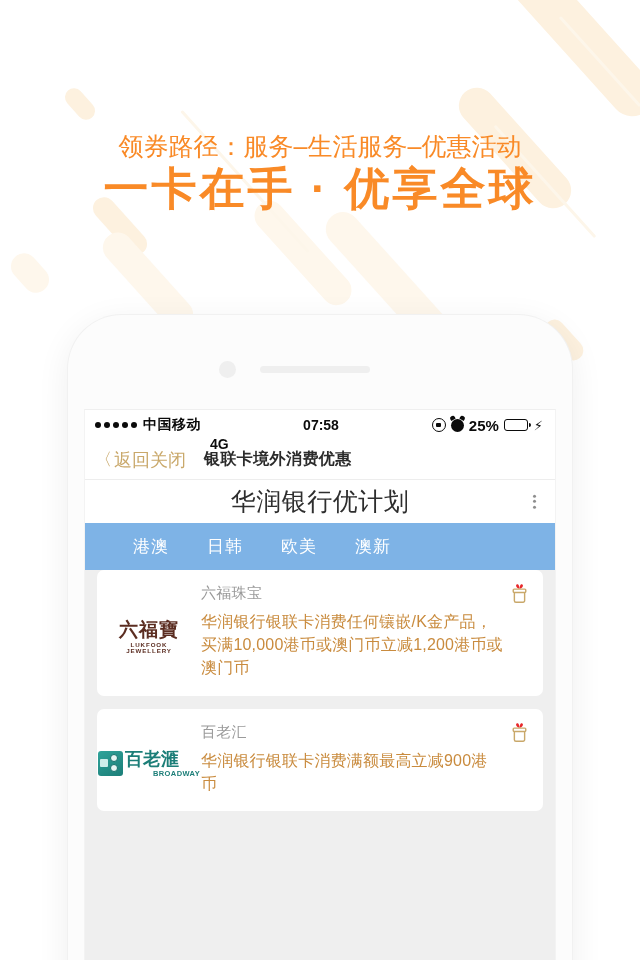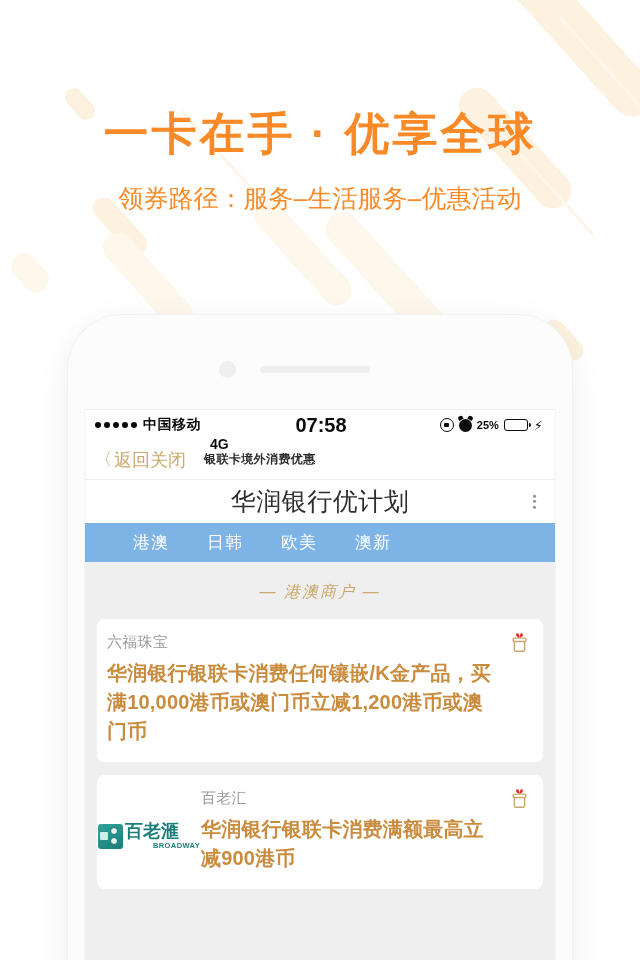--- a/index.html
+++ b/index.html
@@ -119,21 +119,21 @@
   }
   #signal-dots { display: flex; gap: 3px; margin-right: 6px; }
   #signal-dots i {
     width: 6px; height: 6px; border-radius: 50%;
     background: #0B0B0B; display: block;
   }
   #carrier { font-weight: bold; font-size: 14px; letter-spacing: .5px; }
   #network { margin-left: 9px; font-weight: bold; font-size: 14px; margin-top: 38px; }
   #clock {
     position: absolute; left: 0; width: 472px; text-align: center;
-    font-size: 20px; font-weight: bold; pointer-events: none;
+    font-size: 14px; font-weight: bold; pointer-events: none;
   }
   #status-right {
     margin-left: auto; display: flex; align-items: center; gap: 5px;
     position: relative; z-index: 2;
   }
   #rotation-lock {
     width: 14px; height: 14px; border-radius: 50%;
     border: 1.6px solid #0B0B0B; position: relative;
   }
   #rotation-lock::after {
@@ -144,21 +144,21 @@
     width: 13px; height: 13px; border-radius: 50%;
     background: #0B0B0B; position: relative;
   }
   #alarm-icon::before, #alarm-icon::after {
     content: ""; position: absolute; top: -3px;
     width: 5px; height: 4px; background: #0B0B0B;
     border-radius: 2px 2px 0 0;
   }
   #alarm-icon::before { left: -1px; transform: rotate(-30deg); }
   #alarm-icon::after  { right: -1px; transform: rotate(30deg); }
-  #battery-pct { font-size: 11px; font-weight: bold; }
+  #battery-pct { font-size: 15px; font-weight: bold; }
   #battery {
     width: 24px; height: 12px;
     border: 1.3px solid #0B0B0B; border-radius: 3px;
     padding: 1.3px; position: relative;
   }
   #battery::after {
     content: ""; position: absolute; right: -4px; top: 3.2px;
     width: 2.2px; height: 4px; background: #0B0B0B; border-radius: 0 2px 2px 0;
   }
   #battery-fill { height: 100%; background: #FDC00B; border-radius: 1px; }
@@ -176,21 +176,21 @@
   #nav-back, #nav-close {
     color: #C9A86A;
     font-size: 18px;
     cursor: pointer;
   }
   #nav-back { display: flex; align-items: center; gap: 2px; }
   #nav-chevron { font-size: 17px; }
   #nav-close { }
   #nav-title {
     margin-left: 18px;
-    font-size: 12px;
+    font-size: 16px;
     font-weight: bold;
     color: #2B2B2B;
     letter-spacing: .4px;
   }
 
   
   #sub-header {
     height: 43px;
     display: flex;
     align-items: center;
@@ -210,21 +210,21 @@
     display: flex; flex-direction: column; gap: 2.5px;
     cursor: pointer; padding: 3px;
   }
   #overflow-menu i {
     width: 3.2px; height: 3.2px; border-radius: 50%;
     background: #8E8E8E; display: block;
   }
 
   
   #tab-bar {
-    height: 39px;
+    height: 47px;
     background: #7EB3E6;
     display: flex;
     align-items: center;
     padding-left: 48px;
     gap: 38px;
   }
   .tab-item {
     color: #FFFFFF;
     font-size: 17px;
     letter-spacing: 1px;
@@ -265,22 +265,22 @@
     padding-top: 10px;
   }
   .card-text { flex: 1; min-width: 0; padding-right: 28px; }
   .merchant-name {
     font-size: 15px;
     color: #9A9A9A;
     margin-bottom: 7px;
     letter-spacing: .3px;
   }
   .offer-desc {
-    font-size: 20px;
-    font-weight: bold;
+    font-size: 16px;
+    font-weight: normal;
     color: #C98B3E;
     line-height: 1.45;
     letter-spacing: .2px;
   }
   .gift-icon {
     position: absolute;
     right: 14px;
     top: 13px;
     width: 19px; height: 21px;
     cursor: pointer;
@@ -342,22 +342,22 @@
   <div class="stripe faint" style="width:120px;height:30px;left:88px;top:266px;transform:rotate(48deg);"></div>
   <div class="stripe faint" style="width:190px;height:34px;left:300px;top:270px;transform:rotate(48deg);"></div>
   <div class="stripe" style="width:48px;height:20px;left:540px;top:330px;transform:rotate(48deg);"></div>
   <div class="stripe faint" style="width:44px;height:26px;left:8px;top:260px;transform:rotate(48deg);"></div>
   <div class="stripe hair" style="width:190px;height:3px;left:150px;top:180px;transform:rotate(48deg);"></div>
   <div class="stripe hair" style="width:150px;height:3px;left:470px;top:180px;transform:rotate(48deg);"></div>
   <div class="stripe hair" style="width:120px;height:3px;left:540px;top:60px;transform:rotate(48deg);"></div>
 </div>
 
 <div id="promo-text">
+  <div id="promo-sub">领券路径：服务–生活服务–优惠活动</div>
   <div id="promo-title">一卡在手 · 优享全球</div>
-  <div id="promo-sub">领券路径：服务–生活服务–优惠活动</div>
 </div>
 
 <div id="phone">
 
   <div id="phone-top">
     <div id="camera-dot"></div>
     <div id="speaker-grille"></div>
   </div>
 
   <div id="screen">
@@ -403,23 +403,28 @@
     </div>
 
     <div id="tab-bar">
       <span class="tab-item">港澳</span>
       <span class="tab-item">日韩</span>
       <span class="tab-item">欧美</span>
       <span class="tab-item">澳新</span>
     </div>
 
     <div id="list-body">
-      <div id="section-title">— 港澳商户 —</div>
 
       <div class="offer-card">
+        <div class="card-logo">
+          <div class="logo-lukfook">
+            <div class="lf-cn">六福寶</div>
+            <div class="lf-en">LUKFOOK JEWELLERY</div>
+          </div>
+        </div>
         <div class="card-text">
           <div class="merchant-name">六福珠宝</div>
           <div class="offer-desc">华润银行银联卡消费任何镶嵌/K金产品，买满10,000港币或澳门币立减1,200港币或澳门币</div>
         </div>
         <svg class="gift-icon" viewBox="0 0 20 22">
           <path d="M10 6 C8.2 6 6.4 4.4 6.4 2.8 C6.4 1.6 7.3 1 8.2 1.3 C9.2 1.7 9.8 3.5 10 6Z" fill="#E8282B"></path>
           <path d="M10 6 C11.8 6 13.6 4.4 13.6 2.8 C13.6 1.6 12.7 1 11.8 1.3 C10.8 1.7 10.2 3.5 10 6Z" fill="#E8282B"></path>
           <rect x="3.4" y="6.4" width="13.2" height="3.6" rx="1" fill="none" stroke="#C9A86A" stroke-width="1.5"></rect>
           <path d="M4.6 10.4 L4.6 18.6 a1.6 1.6 0 0 0 1.6 1.6 h7.6 a1.6 1.6 0 0 0 1.6 -1.6 L15.4 10.4" fill="none" stroke="#C9A86A" stroke-width="1.5"></path>
         </svg>

